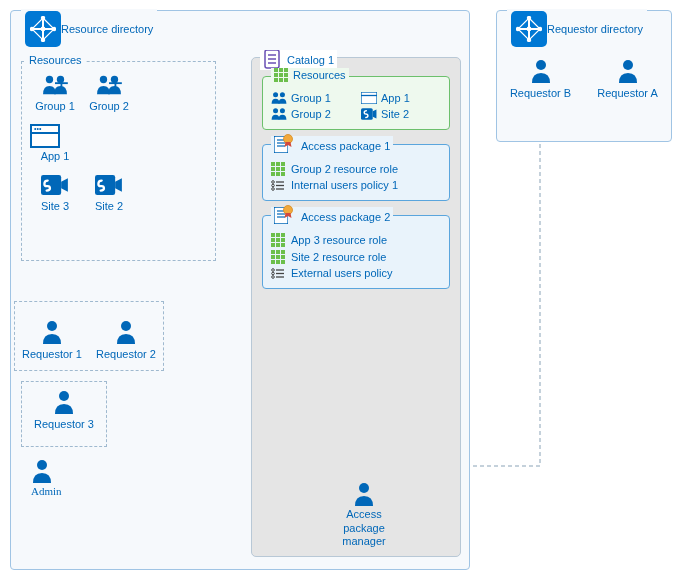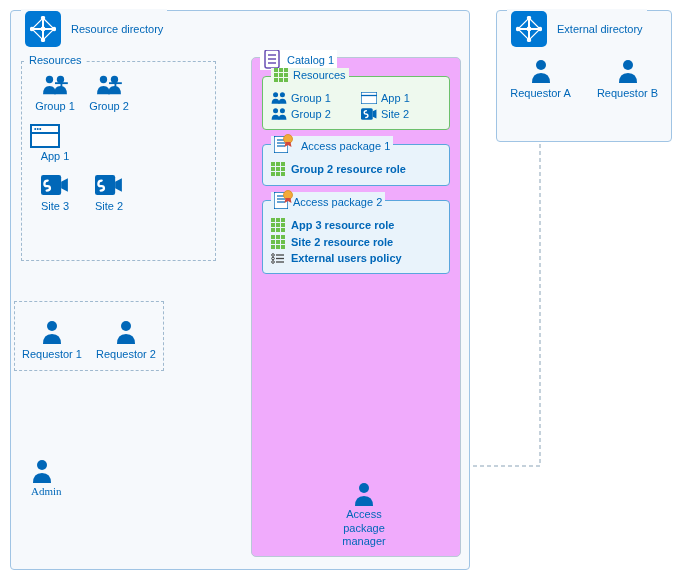--- a/index.html
+++ b/index.html
@@ -23,21 +23,21 @@
     position: absolute;
     left: 10px; top: 10px;
     width: 460px; height: 560px;
     border: 1px solid #a0c4e4;
     border-radius: 4px;
     background: #f6f9fc;
   }
   .dir-header {
     position: absolute;
     top: -2px; left: 10px;
-    display: flex; align-items: center; gap: 10px;
+    display: flex; align-items: center; gap: 0;
     background: #f6f9fc;
     padding: 2px 4px;
   }
   .aad-badge {
     width: 36px; height: 36px;
     background: #0078d4;
     border-radius: 5px;
     display: flex; align-items: center; justify-content: center;
     position: relative;
   }
@@ -85,21 +85,21 @@
     width: 60px; font-family: Liberation Serif, serif;
   }
 
   
   .catalog {
     position: absolute;
     left: 240px; top: 46px;
     width: 210px; height: 500px;
     border: 1px solid #b8c8d6;
     border-radius: 5px;
-    background: #f0abfc;
+    background: #e5e5e5;
   }
   .catalog-header {
     position: absolute; top: -8px; left: 8px;
     display: flex; align-items: center; gap: 6px;
     background: #fff; padding: 0 3px;
   }
   .catalog-icon {
     width: 18px; height: 20px;
     display: inline-block;
   }
@@ -130,21 +130,21 @@
     display: flex; gap: 10px; flex-wrap: wrap;
     margin-bottom: 3px;
   }
   .rc-cell { display: flex; align-items: center; gap: 4px; min-width: 80px; }
   .mini-green-grid {
     width: 14px; height: 14px;
     display: inline-block;
   }
   .mini-green-grid svg { display:block; }
 
-  .ap-line { display: flex; align-items: center; gap: 6px; margin: 3px 0; font-weight: bold; }
+  .ap-line { display: flex; align-items: center; gap: 6px; margin: 3px 0; }
 
   .apm-block {
     position: absolute; left: 72px; bottom: 8px;
     text-align: center; width: 80px;
   }
 
   
   .external-directory {
     position: absolute;
     right: 12px; top: 10px;
@@ -336,20 +336,28 @@
       <div class="cap label">Requestor 1</div>
     </div>
     <div class="person-item">
       <svg class="person-svg" viewBox="0 0 22 24">
           <use href="#person"></use>
         </svg>
       <div class="cap label">Requestor 2</div>
     </div>
   </div>
 
+  <div class="req-panel3">
+    <div class="person-item">
+      <svg class="person-svg" viewBox="0 0 22 24">
+          <use href="#person"></use>
+        </svg>
+      <div class="cap label">Requestor 3</div>
+    </div>
+  </div>
 
   <div class="admin-block">
     <svg class="person-svg" viewBox="0 0 22 24">
         <use href="#person"></use>
       </svg>
     <div class="cap label">Admin</div>
   </div>
 
   <div class="catalog">
     <div class="catalog-header">
@@ -411,33 +419,39 @@
         <span class="label" style="margin-left:8px">Access package 1</span>
       </div>
       <div class="ap-line">
         <span class="mini-green-grid">
             <svg viewBox="0 0 14 14" width="14" height="14">
               <use href="#green-grid"></use>
             </svg>
           </span>
         <span class="label">Group 2 resource role</span>
       </div>
+      <div class="ap-line">
+        <svg viewBox="0 0 14 11" width="14" height="11">
+            <use href="#policy"></use>
+          </svg>
+        <span class="label">Internal users policy 1</span>
+      </div>
     </div>
 
     <div class="panel ap-panel">
       <div class="panel-header">
         <span style="position:relative">
           <svg viewBox="0 0 14 17" width="14" height="17">
               <use href="#package-doc"></use>
             </svg>
           <svg viewBox="0 0 10 14" width="10" height="14" style="position:absolute;left:9px;top:-2px">
               <use href="#ribbon"></use>
             </svg>
         </span>
-        <span class="label" style="">Access package 2</span>
+        <span class="label" style="margin-left:8px">Access package 2</span>
       </div>
       <div class="ap-line">
         <span class="mini-green-grid">
             <svg viewBox="0 0 14 14" width="14" height="14">
               <use href="#green-grid"></use>
             </svg>
           </span>
         <span class="label">App 3 resource role</span>
       </div>
       <div class="ap-line">
@@ -465,29 +479,29 @@
   </div>
 </div>
 
 <div class="external-directory">
   <div class="dir-header">
     <span class="aad-badge">
         <svg viewBox="0 0 26 26">
           <use href="#aad"></use>
         </svg>
       </span>
-    <span class="label">External directory</span>
+    <span class="label">Requestor directory</span>
   </div>
   <div class="ext-reqs">
     <div class="person-item">
       <svg class="person-svg" viewBox="0 0 22 24">
           <use href="#person"></use>
         </svg>
-      <div class="cap label">Requestor A</div>
+      <div class="cap label">Requestor B</div>
     </div>
     <div class="person-item">
       <svg class="person-svg" viewBox="0 0 22 24">
           <use href="#person"></use>
         </svg>
-      <div class="cap label">Requestor B</div>
+      <div class="cap label">Requestor A</div>
     </div>
   </div>
 </div>
 
 </body></html>

